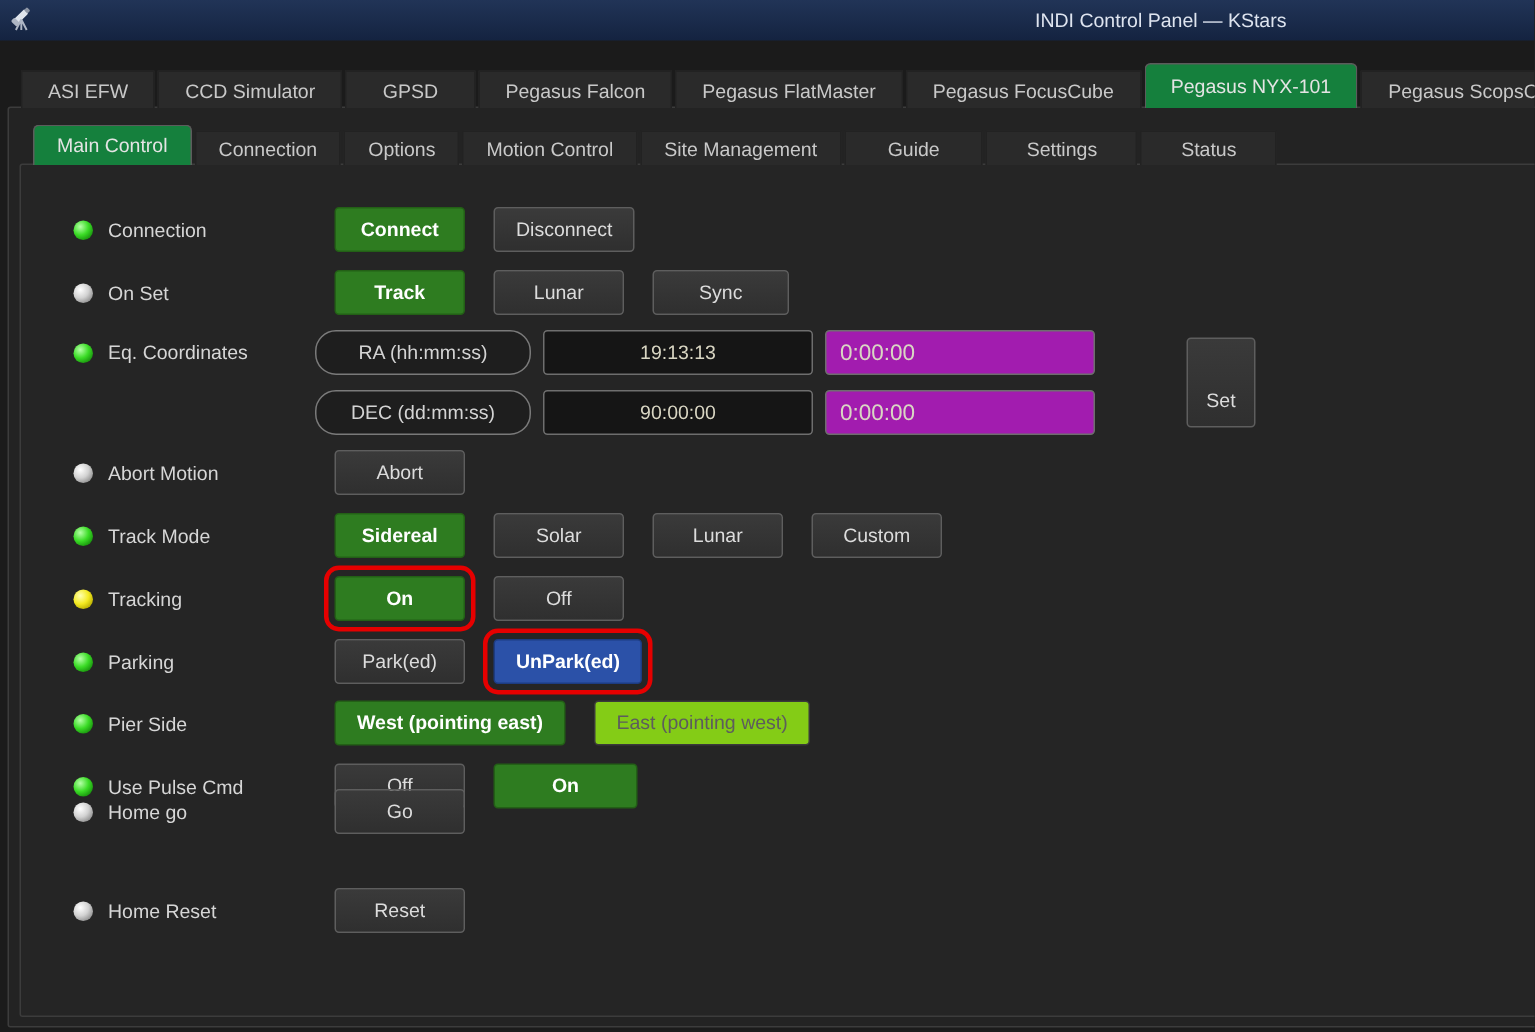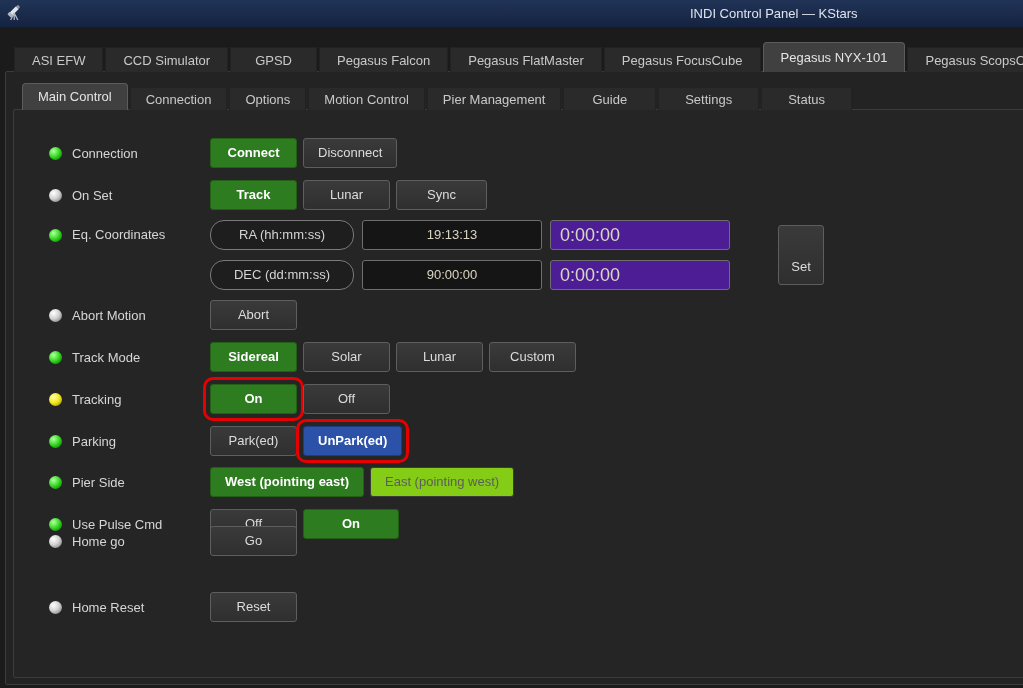--- a/index.html
+++ b/index.html
@@ -26,21 +26,21 @@
   .tabbar.devices { left:14px; top:42px; height:30px; }
   .tabbar.sections { left:22px; top:83px; height:27px; }
   .tab {
     background:#2a2a2a; color:#c9c9c9;
     padding:0 17px; line-height:25px; height:25px;
     border:1px solid #222; border-bottom:none;
     cursor:default;
   }
   .tabbar.sections .tab { padding:0 15px; line-height:23px; height:23px; }
   .tab.selected {
-    background:#404040; color:#e4e4e4;
+    background:#15803d; color:#e4e4e4;
     border:1px solid #5c5c5c; border-bottom:none;
     border-radius:4px 4px 0 0;
     height:30px; line-height:29px;
   }
   .tabbar.sections .tab.selected { height:27px; line-height:26px; }
   
   .pane-outer {
     position:absolute; left:5px; top:71px; width:1060px; height:614px;
     background:#232323; border:1px solid #3c3c3c; border-radius:2px;
   }
@@ -56,21 +56,21 @@
   .led.green  { background:radial-gradient(circle at 35% 32%, #b6ffa8, #3bdc26 45%, #17900c 80%); }
   .led.gray   { background:radial-gradient(circle at 35% 32%, #ffffff, #d2d2d2 45%, #8e8e8e 80%); }
   .led.yellow { background:radial-gradient(circle at 35% 32%, #ffffb0, #f4ea22 45%, #b6ab00 80%); }
   .rowlabel { margin-left:10px; color:#d6d6d6; }
   .btns { position:absolute; left:210px; top:0; height:30px; display:flex; gap:6px; }
   .btn {
     min-width:87px; height:30px; padding:0 14px;
     background:linear-gradient(#3a3a3a,#2f2f2f);
     border:1px solid #5e5e5e; border-radius:3px;
     color:#dcdcdc; font-size:13px; line-height:28px; text-align:center;
-    font-family:"Liberation Sans", sans-serif; cursor:pointer;
+    font-family:"Liberation Sans", sans-serif; cursor:pointer;margin-left:13px;
   }
   .btn.green {
     background:#2e7c20; border:1px solid #236016;
     color:#ffffff; font-weight:bold;
   }
   .btn.blue {
     background:#2b51a8; border:1px solid #1d3c82;
     color:#ffffff; font-weight:bold;
   }
   .btn.disabled {
@@ -85,23 +85,23 @@
     width:144px; height:30px; background:#1e1e1e;
     border:1px solid #7a7a7a; border-radius:14px;
     text-align:center; line-height:28px; color:#d4d4d4;
   }
   .fieldvalue {
     width:180px; height:30px; background:#151515;
     border:1px solid #6e6e6e; border-radius:3px;
     text-align:center; line-height:28px; color:#d9d6c3;
   }
   .fieldinput {
-    width:180px; height:30px; background:#4c1d95;
+    width:180px; height:30px; background:#a21caf;
     border:1px solid #6e6e6e; border-radius:3px;
-    padding:0 9px; color:#d9d6c3; font-size:18px;
+    padding:0 9px; color:#d9d6c3; font-size:15px;
     font-family:"Liberation Sans", sans-serif; text-align:left;
   }
   .setbtn { position:absolute; left:568px; top:5px; width:46px; height:60px;
     line-height:58px; min-width:46px; padding:12px; }
 </style>
 </head>
 <body>
 
 <div class="titlebar">
   <span class="win-icon">
@@ -130,21 +130,21 @@
 
 </div>
 
 <div class="pane-outer"></div>
 
 <div class="tabbar sections">
   <div class="tab selected">Main Control</div>
   <div class="tab">Connection</div>
   <div class="tab">Options</div>
   <div class="tab">Motion Control</div>
-  <div class="tab">Pier Management</div>
+  <div class="tab">Site Management</div>
   <div class="tab" style="padding:0 28px;">Guide</div>
   <div class="tab" style="padding:0 26px;">Settings</div>
   <div class="tab" style="padding:0 26px;">Status</div>
 </div>
 
 <div class="pane-inner"></div>
 
 <div class="row" style="top:138px">
   <span class="led green"></span>
   <span class="rowlabel">Connection</span>

